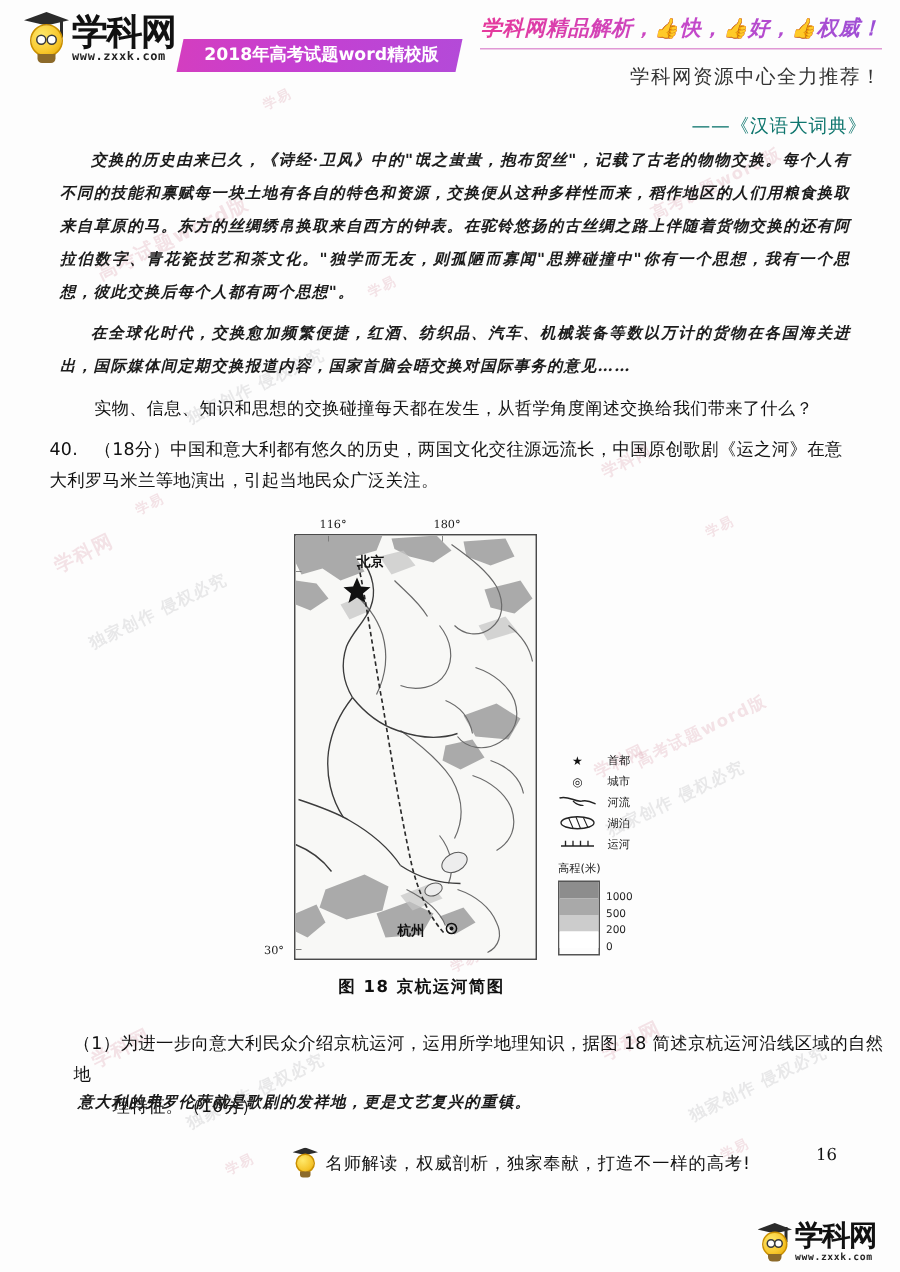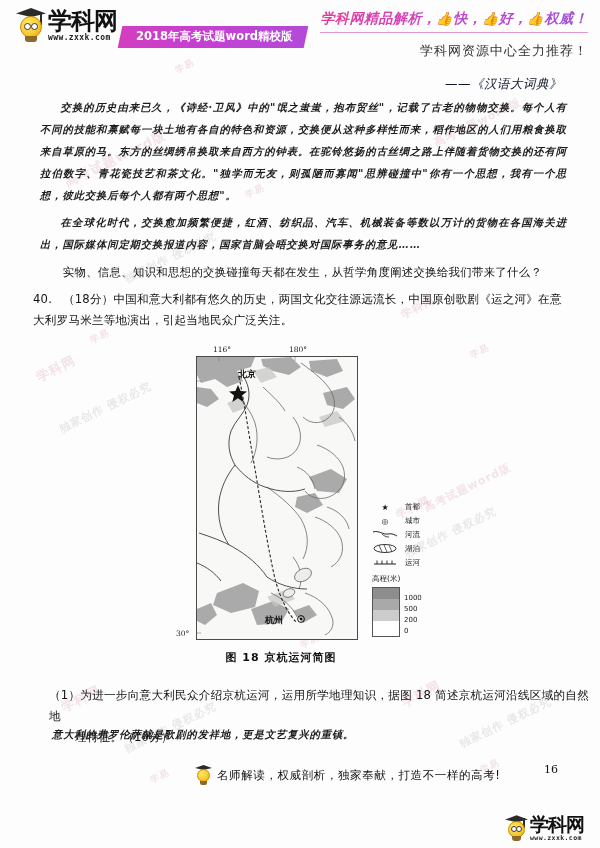--- a/index.html
+++ b/index.html
@@ -119,25 +119,24 @@
     margin-top: 9px; font-size: 13px; color:#333;
     font-family: "DejaVu Sans", sans-serif; letter-spacing: 1px;
   }
 
   
   .doc {
     position: absolute; left: 0; top: 0; width: 600px;
     z-index: 2;
   }
   .quote-source {
-    position: absolute; right: 38px; top: 76px;
-    font-size: 12.5px; color:#0f172a;
+    position: absolute; right: 22px; top: 76px;
+    font-size: 12.5px; color:#0f766e;
     font-family:"DejaVu Sans", sans-serif;
     letter-spacing: 0.5px;
-    font-style: italic;
   }
   .hand-para {
     font-family: "DejaVu Serif", serif;
     font-style: italic;
     font-weight: bold;
     font-size: 10.3px;
     color: #1c1c1c;
     line-height: 22px;
     letter-spacing: 0.9px;
     text-align: justify;

